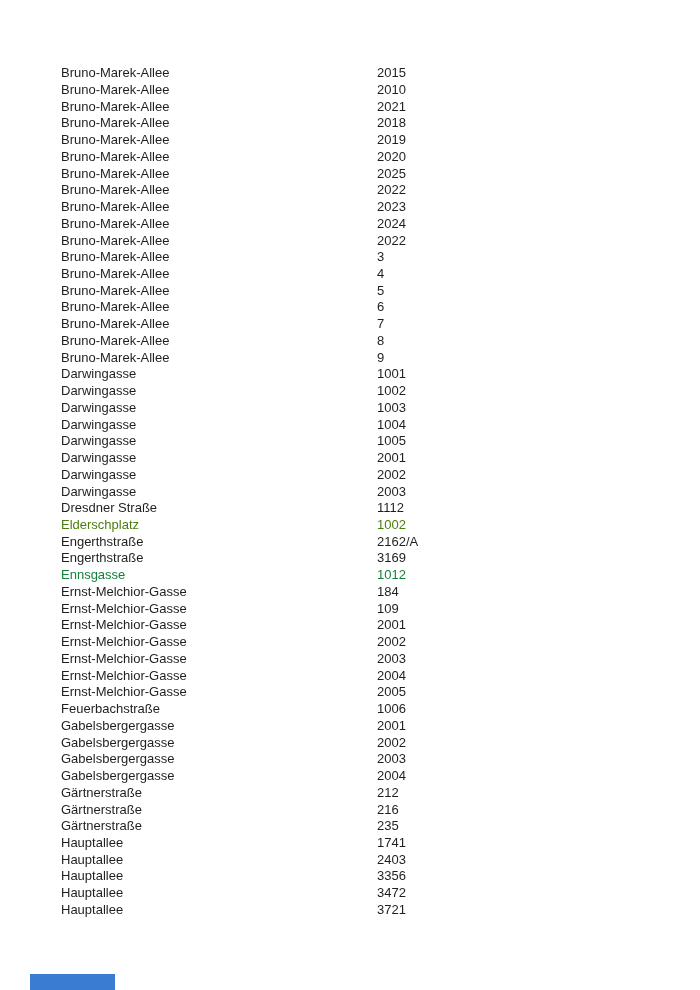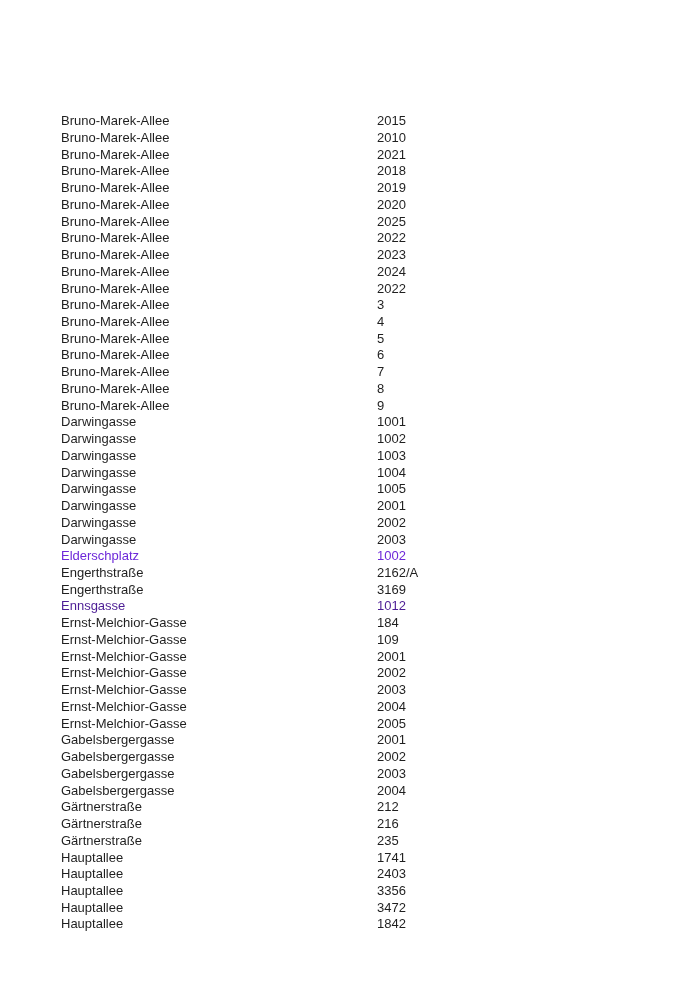--- a/index.html
+++ b/index.html
@@ -11,21 +11,20 @@
     height: 990px;
     background: #ffffff;
     overflow: hidden;
     position: relative;
     font-family: "Liberation Sans", "DejaVu Sans", sans-serif;
   }
   .page {
     position: absolute;
     inset: 0;
     background: #ffffff;
-    margin-top: 48px;
   }
   .list {
     position: absolute;
     top: 65.2px;
     left: 0;
     width: 100%;
   }
   .row {
     position: relative;
     height: 16.74px;
@@ -180,37 +179,41 @@
   <div class="row" style="color: rgb(31, 31, 31);">
     <span class="street">Darwingasse</span>
     <span class="number">2002</span>
   </div>
 
   <div class="row" style="color: rgb(31, 31, 31);">
     <span class="street">Darwingasse</span>
     <span class="number">2003</span>
   </div>
 
-
-  <div class="row" style="color: #6d28d9;">
+  <div class="row" style="color: rgb(31, 31, 31);">
+    <span class="street">Dresdner Straße</span>
+    <span class="number">1112</span>
+  </div>
+
+  <div class="row" style="color: #4d7c0f;">
     <span class="street">Elderschplatz</span>
     <span class="number">1002</span>
   </div>
 
   <div class="row" style="color: rgb(31, 31, 31);">
     <span class="street">Engerthstraße</span>
     <span class="number">2162/A</span>
   </div>
 
   <div class="row" style="color: rgb(31, 31, 31);">
     <span class="street">Engerthstraße</span>
     <span class="number">3169</span>
   </div>
 
-  <div class="row" style="color: #4c1d95;">
+  <div class="row" style="color: #15803d;">
     <span class="street">Ennsgasse</span>
     <span class="number">1012</span>
   </div>
 
   <div class="row" style="color: rgb(31, 31, 31);">
     <span class="street">Ernst-Melchior-Gasse</span>
     <span class="number">184</span>
   </div>
 
   <div class="row" style="color: rgb(31, 31, 31);">
@@ -236,20 +239,24 @@
   <div class="row" style="color: rgb(31, 31, 31);">
     <span class="street">Ernst-Melchior-Gasse</span>
     <span class="number">2004</span>
   </div>
 
   <div class="row" style="color: rgb(31, 31, 31);">
     <span class="street">Ernst-Melchior-Gasse</span>
     <span class="number">2005</span>
   </div>
 
+  <div class="row" style="color: rgb(31, 31, 31);">
+    <span class="street">Feuerbachstraße</span>
+    <span class="number">1006</span>
+  </div>
 
   <div class="row" style="color: rgb(31, 31, 31);">
     <span class="street">Gabelsbergergasse</span>
     <span class="number">2001</span>
   </div>
 
   <div class="row" style="color: rgb(31, 31, 31);">
     <span class="street">Gabelsbergergasse</span>
     <span class="number">2002</span>
   </div>
@@ -294,17 +301,17 @@
     <span class="number">3356</span>
   </div>
 
   <div class="row" style="color: rgb(31, 31, 31);">
     <span class="street">Hauptallee</span>
     <span class="number">3472</span>
   </div>
 
   <div class="row" style="color: rgb(31, 31, 31);">
     <span class="street">Hauptallee</span>
-    <span class="number">1842</span>
+    <span class="number">3721</span>
   </div>
 </div>
   <div class="blue-bar" style="background: rgb(59, 124, 211);"></div>
 </div>
 
 </body></html>

